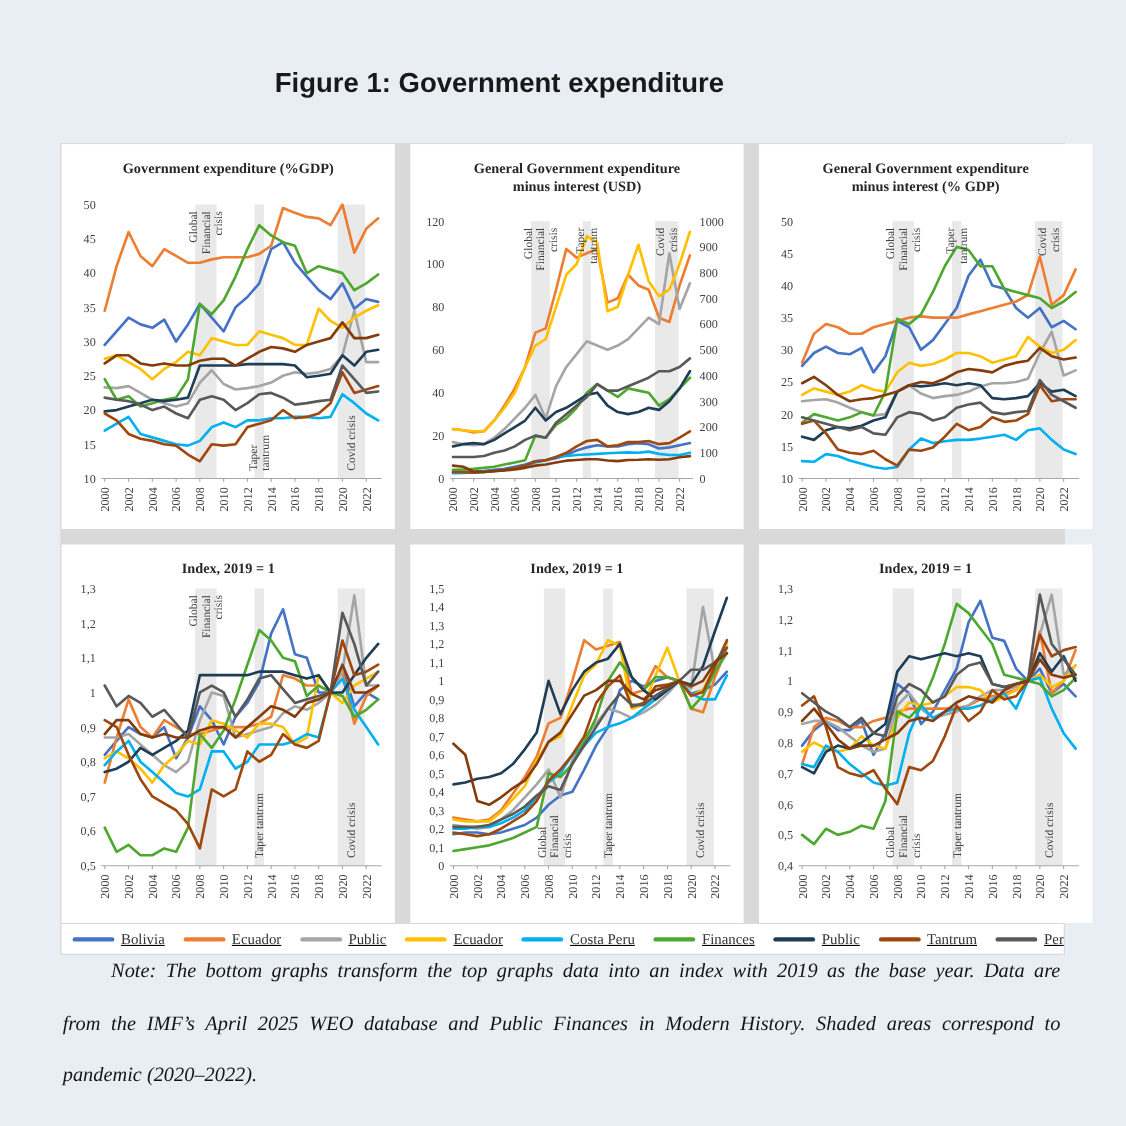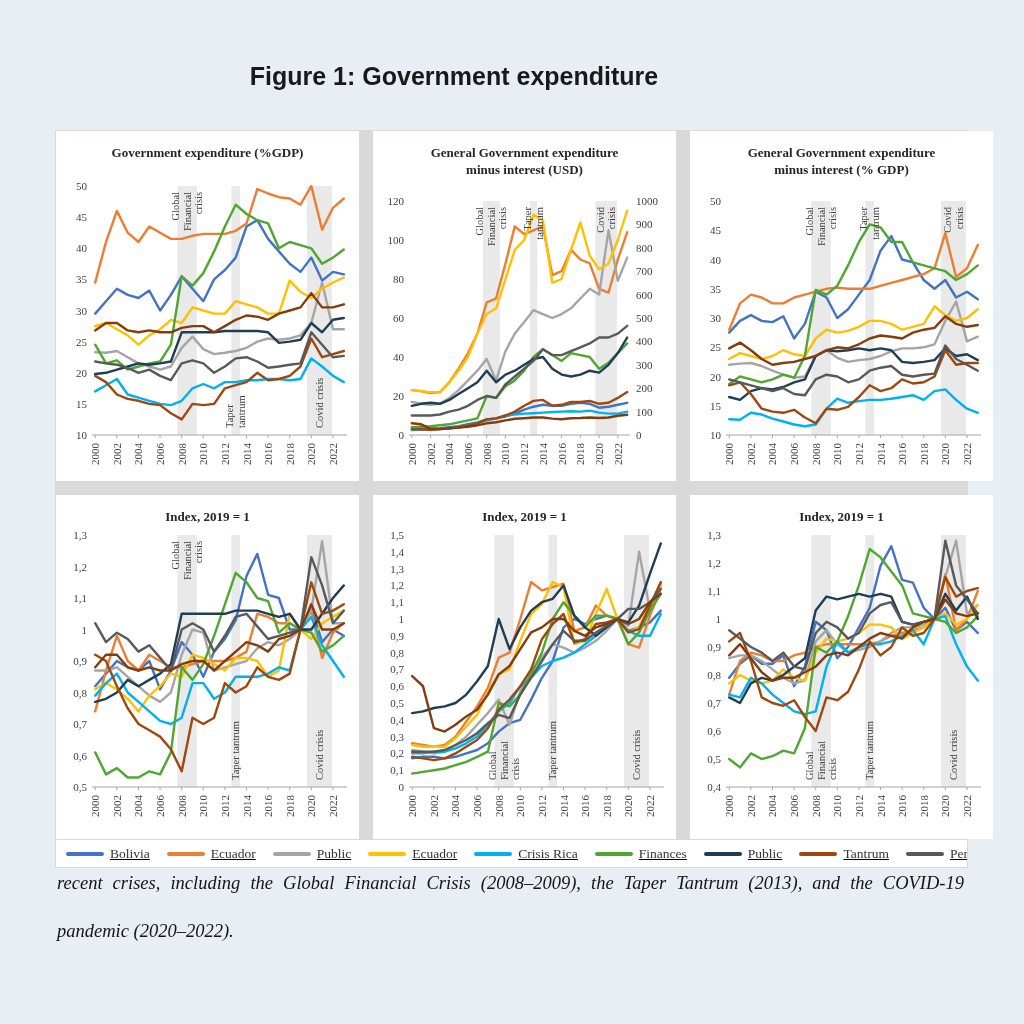--- a/index.html
+++ b/index.html
@@ -420,21 +420,21 @@
       <span class="legend-item">
         <span class="legend-swatch" style="background: rgb(165, 165, 165);"></span>
         <span class="legend-label">Public</span>
       </span>
       <span class="legend-item">
         <span class="legend-swatch" style="background: rgb(255, 192, 0);"></span>
         <span class="legend-label">Ecuador</span>
       </span>
       <span class="legend-item">
         <span class="legend-swatch" style="background: rgb(0, 176, 240);"></span>
-        <span class="legend-label">Crisis Rica</span>
+        <span class="legend-label">Costa Peru</span>
       </span>
       <span class="legend-item">
         <span class="legend-swatch" style="background: rgb(78, 167, 46);"></span>
         <span class="legend-label">Finances</span>
       </span>
       <span class="legend-item">
         <span class="legend-swatch" style="background: rgb(31, 62, 85);"></span>
         <span class="legend-label">Public</span>
       </span>
       <span class="legend-item">
@@ -442,15 +442,16 @@
         <span class="legend-label">Tantrum</span>
       </span>
       <span class="legend-item">
         <span class="legend-swatch" style="background: rgb(89, 89, 89);"></span>
         <span class="legend-label">Peru</span>
       </span>
     </div>
 </div>
 
 <div class="note">
-  <div class="jline">recent crises, including the Global Financial Crisis (2008–2009), the Taper Tantrum (2013), and the COVID-19</div>
+  <div class="jline first">Note: The bottom graphs transform the top graphs data into an index with 2019 as the base year. Data are</div>
+  <div class="jline">from the IMF’s April 2025 WEO database and Public Finances in Modern History.  Shaded areas correspond to</div>
   <div class="jline last">pandemic (2020–2022).</div>
 </div>
 
 </body></html>

